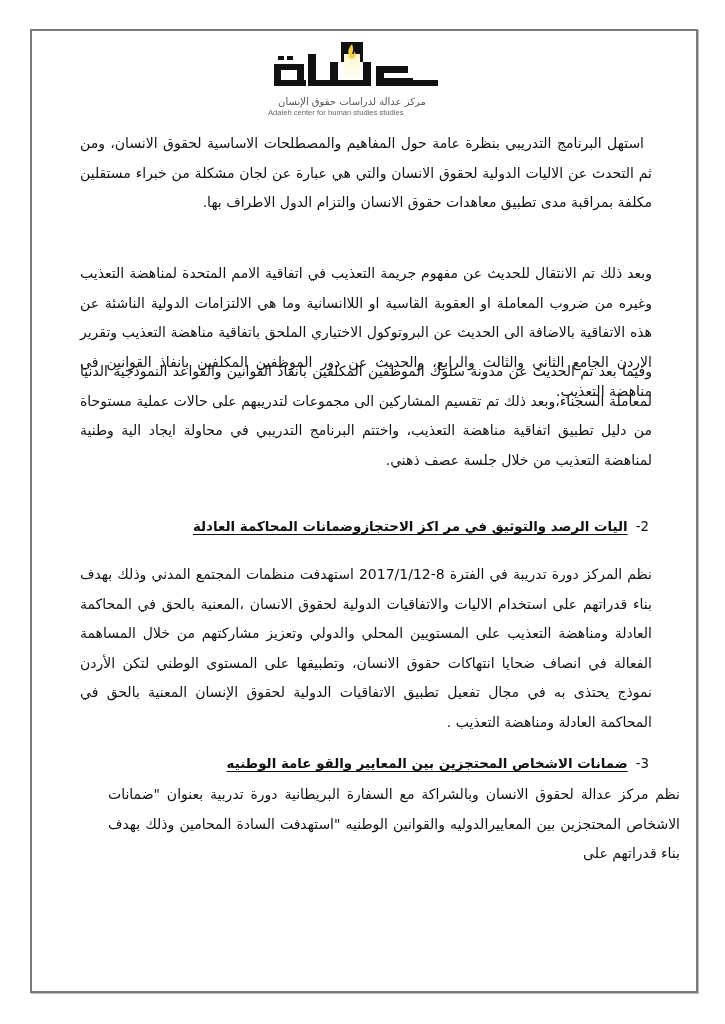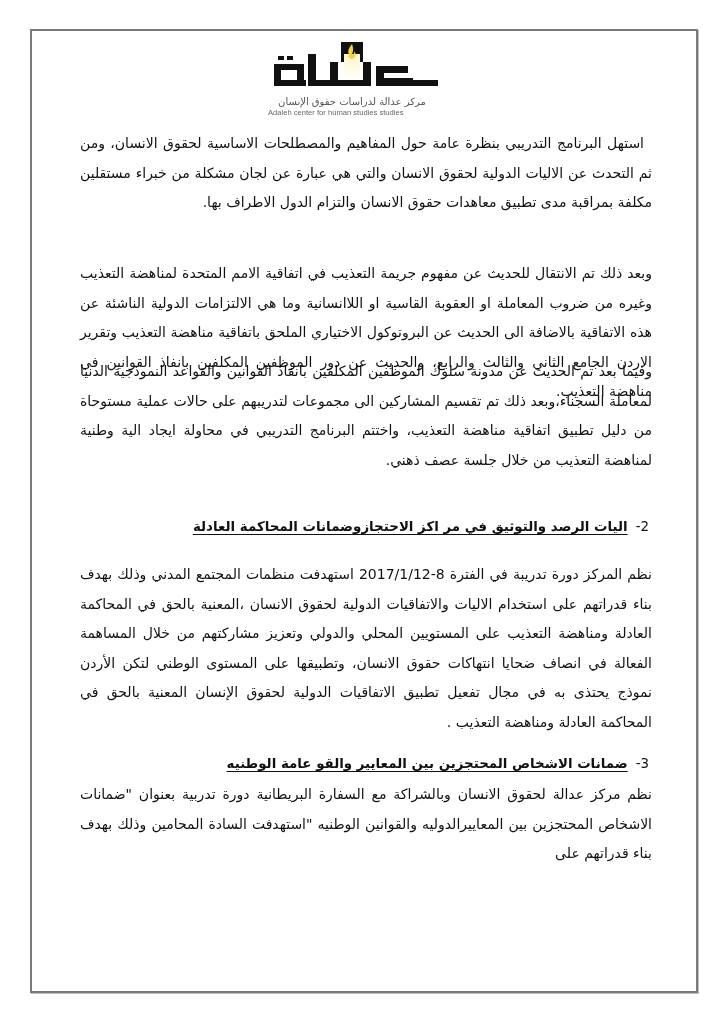--- a/index.html
+++ b/index.html
@@ -73,21 +73,21 @@
       line-height: 29.6px;
     }
     .para {
       margin: 0;
       padding: 0;
     }
     .block1 { top: 129px; }
     .block2 { top: 247px; margin-top: 12px; }
     .block3 { top: 357px; }
     .block4 { top: 560px; }
-    .block5 { top: 780px; }
+    .block5 { top: 780px; margin-left: 28px; }
     .indent-first { text-indent: 8px; }
     .heading {
       position: absolute;
       direction: rtl;
       font-weight: bold;
       font-size: 13.4px;
       line-height: 18px;
       white-space: nowrap;
     }
     .heading .num {

